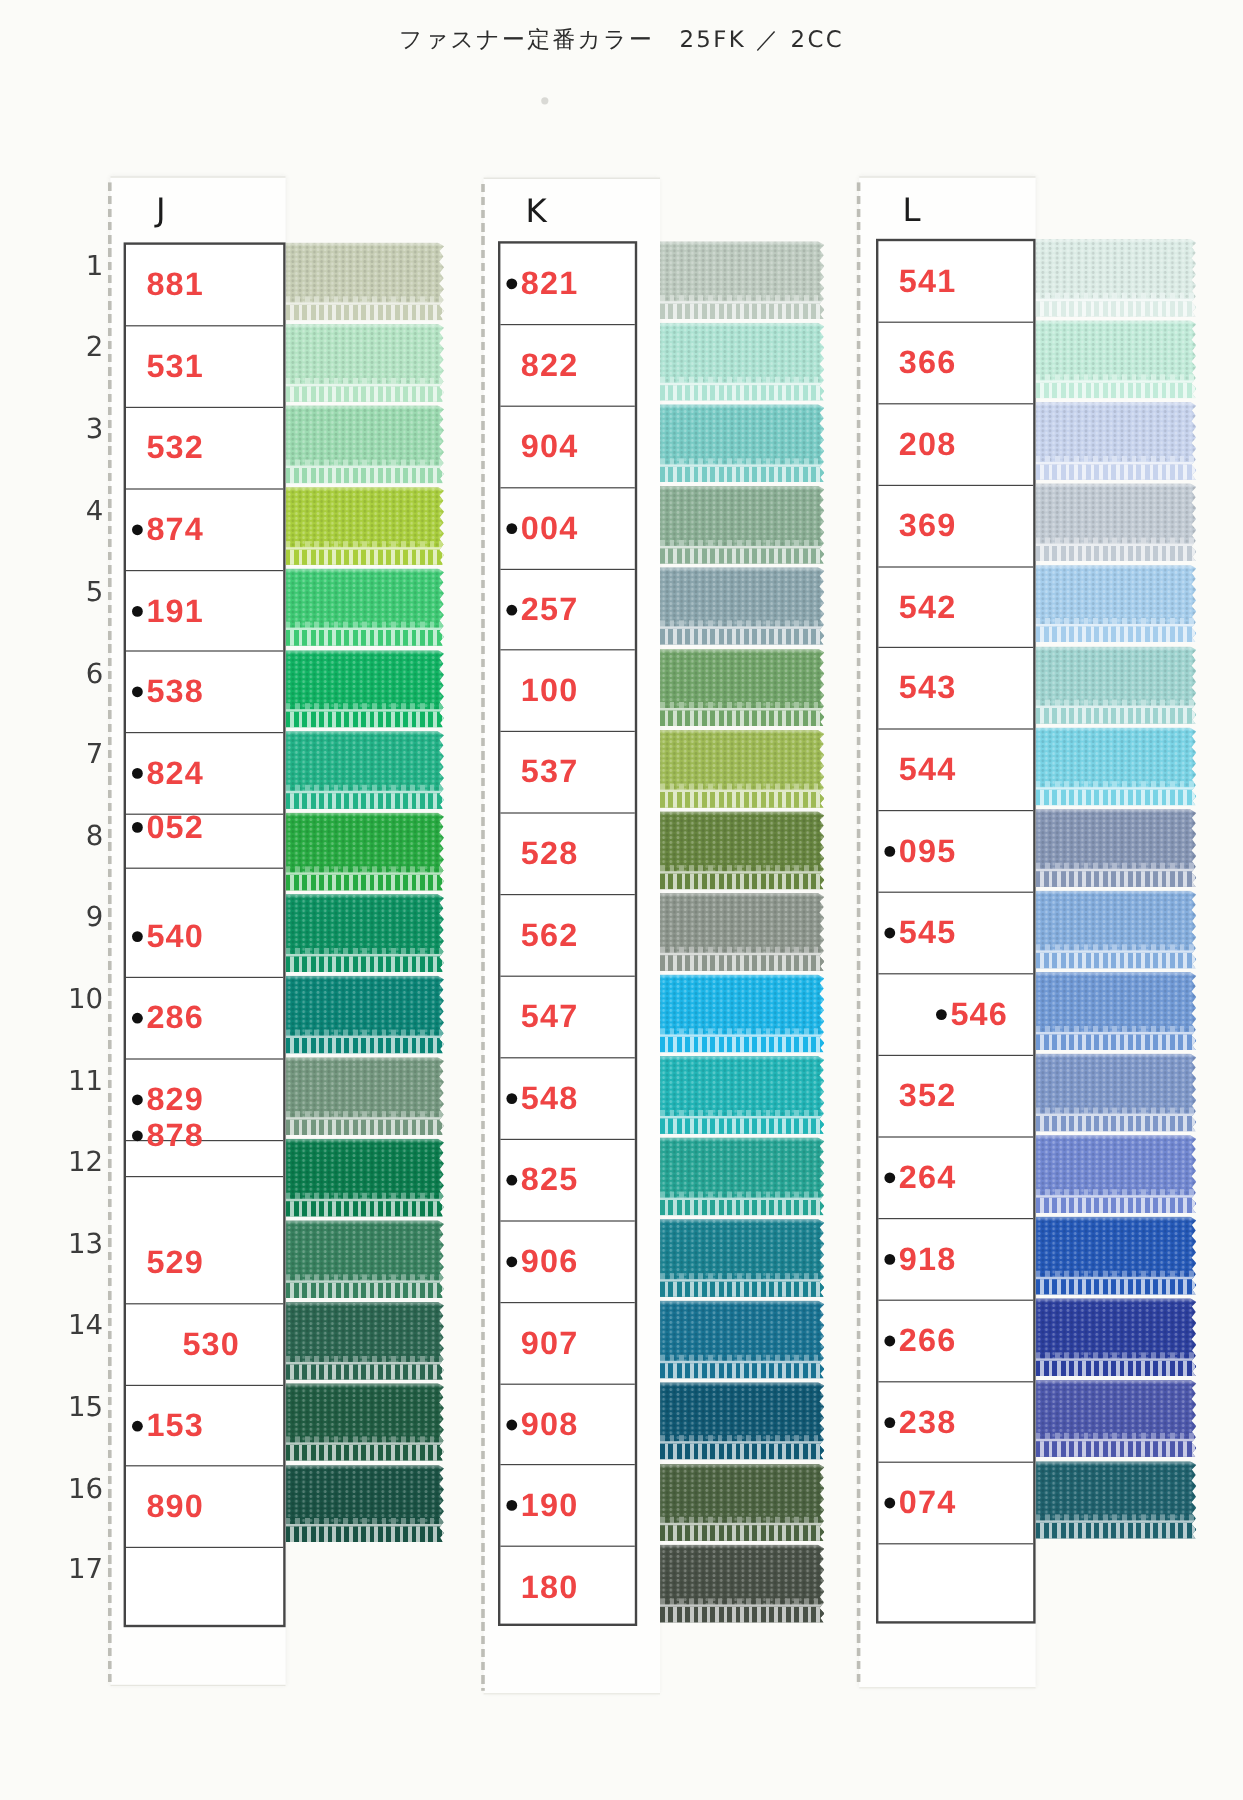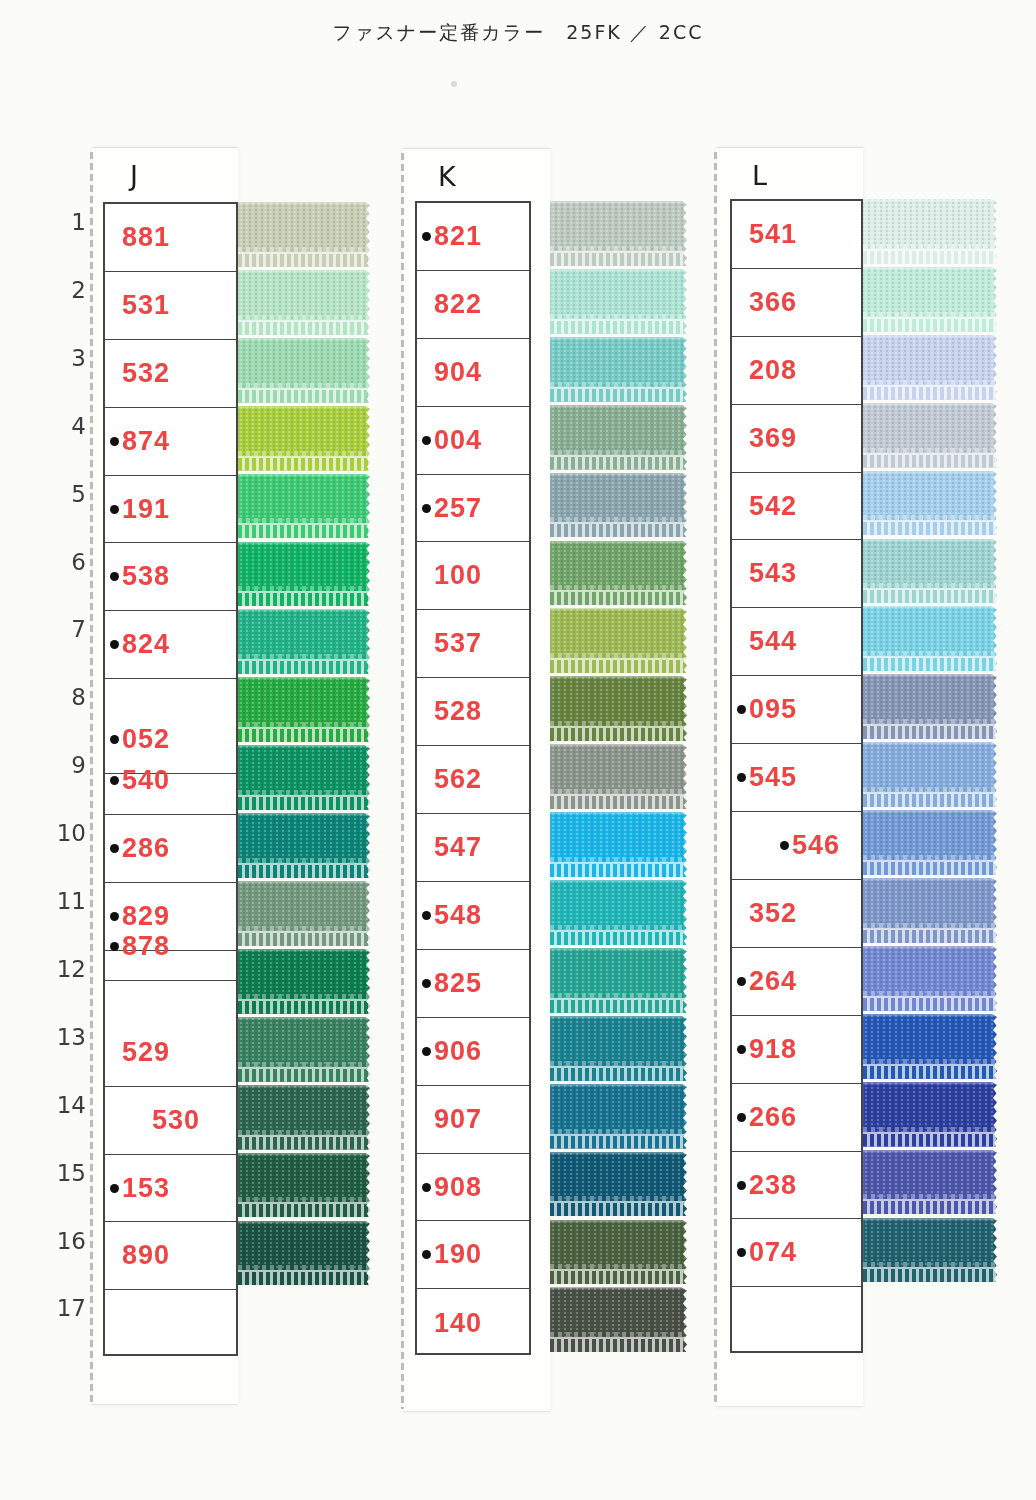--- a/index.html
+++ b/index.html
@@ -125,21 +125,21 @@
             <span class="code">191</span>
           </div>
           <div class="cell" style="top: 339.5px; height: 67.9px;">
             <span class="dot"></span>
             <span class="code">538</span>
           </div>
           <div class="cell" style="top: 407.4px; height: 67.9px;">
             <span class="dot"></span>
             <span class="code">824</span>
           </div>
-          <div class="cell" style="top: 502px; height: 67.9px;">
+          <div class="cell" style="top: 452px; height: 67.9px;">
             <span class="dot"></span>
             <span class="code">052</span>
           </div>
           <div class="cell" style="top: 543.2px; height: 67.9px;">
             <span class="dot"></span>
             <span class="code">540</span>
           </div>
           <div class="cell" style="top: 611.1px; height: 67.9px;">
             <span class="dot"></span>
             <span class="code">286</span>
@@ -302,21 +302,21 @@
           <div class="cell" style="top: 950.6px; height: 67.9px;">
             <span class="dot"></span>
             <span class="code">908</span>
           </div>
           <div class="cell" style="top: 1018.5px; height: 67.9px;">
             <span class="dot"></span>
             <span class="code">190</span>
           </div>
           <div class="cell last" style="top: 1086.4px; height: 67.9px;">
             <span class="dot hidden"></span>
-            <span class="code">140</span>
+            <span class="code">180</span>
           </div>
         </div>
         <div class="sw-stack" style="left: 147px; top: 52px; width: 137px; height: 1160.3px;">
           <div class="swatch" style="top: 0px; height: 64.9px; --c: #bdcabf; --tl: #eaeeeb; --st: #d6ded7;">
             <div class="stitch"></div>
             <div class="teeth"></div>
           </div>
           <div class="swatch" style="top: 67.9px; height: 64.9px; --c: #ade3d3; --tl: #e5f6f1; --st: #cceee4;">
             <div class="stitch"></div>
             <div class="teeth"></div>

